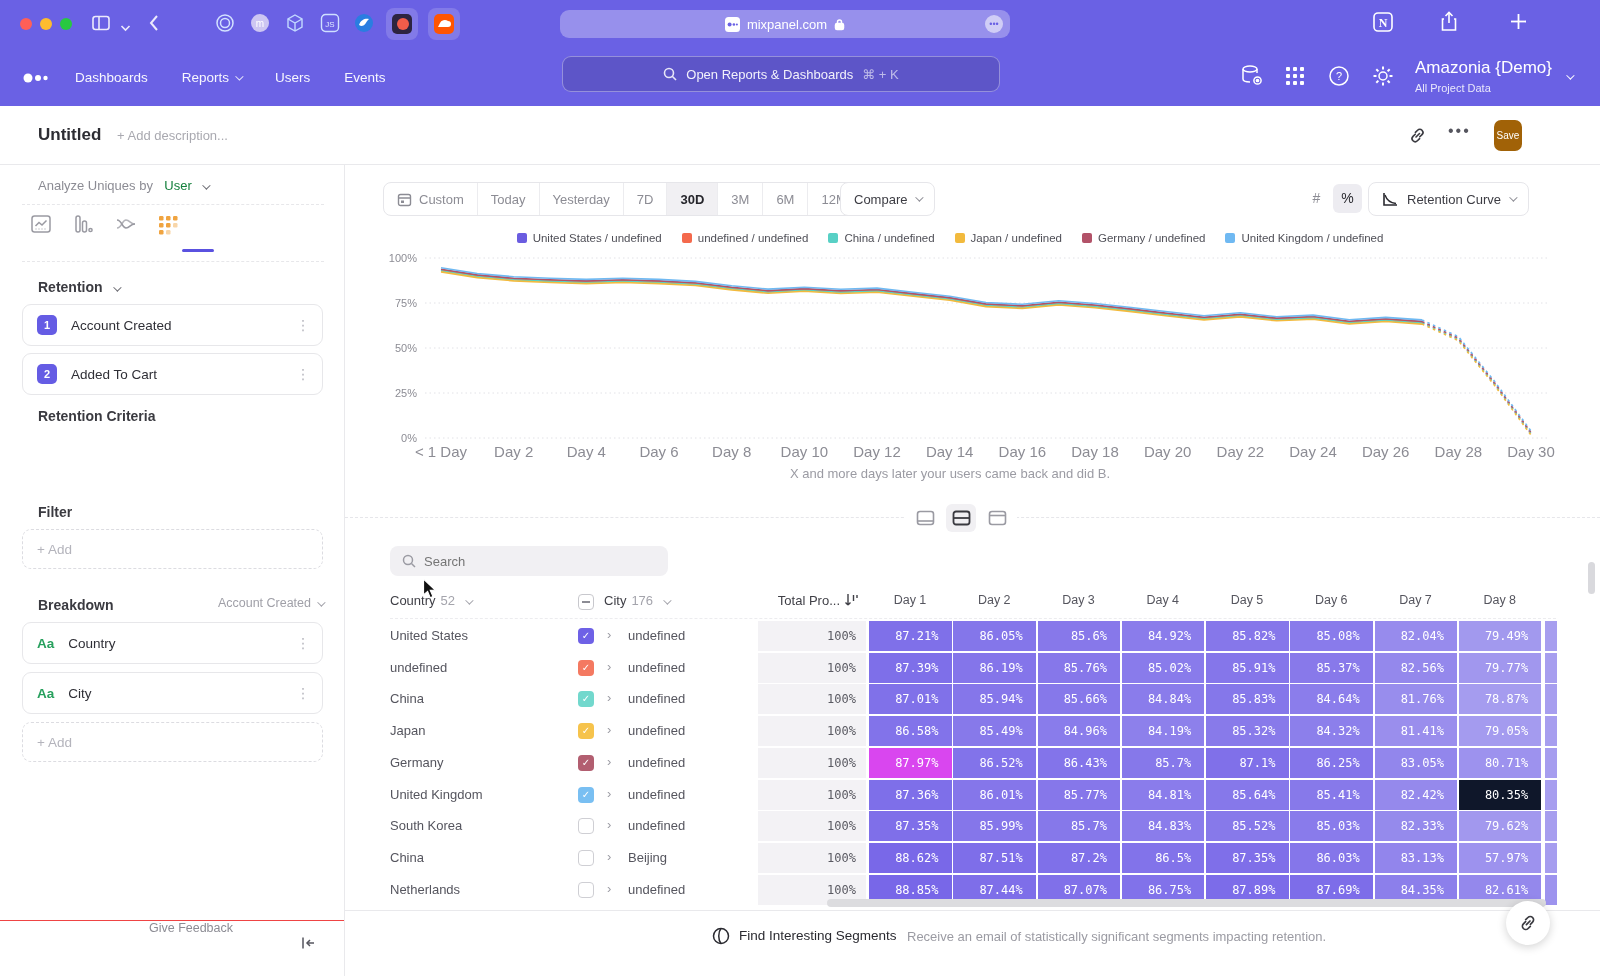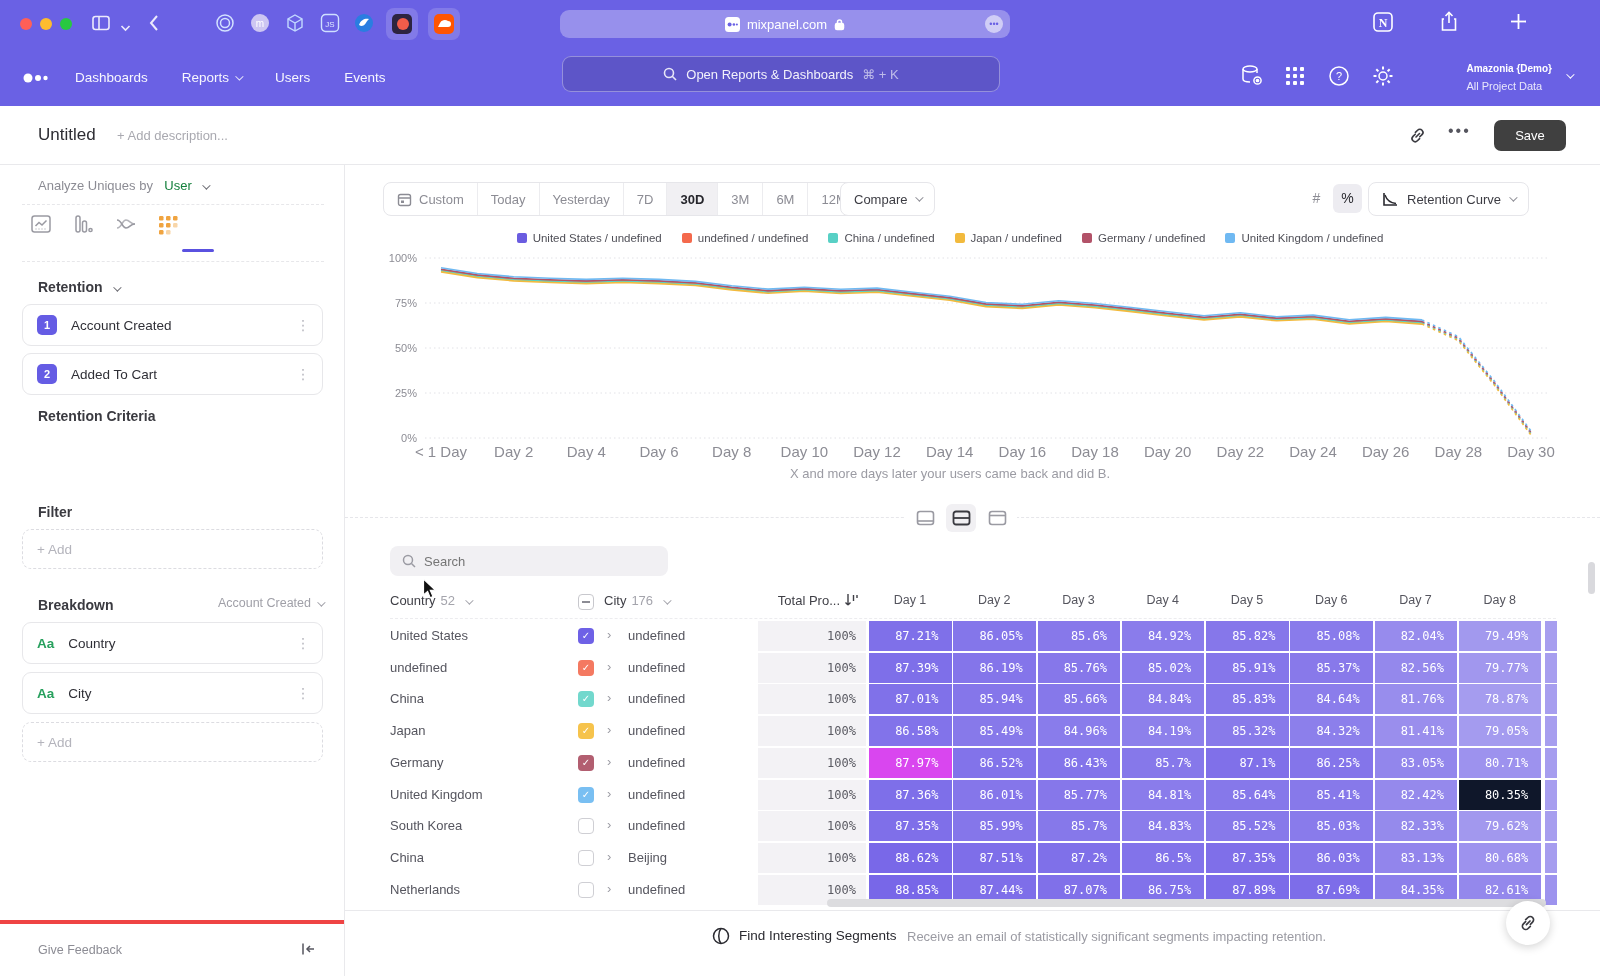--- a/index.html
+++ b/index.html
@@ -19,52 +19,52 @@
               background:rgba(255,255,255,0.55); color:#6a61e4; font-size:9px; line-height:18px; text-align:center; }
   .navitem { color:rgba(255,255,255,0.95); font-size:13.5px; margin-right:34px; display:inline-flex; align-items:center; }
   #nav-items { position:absolute; left:75px; top:68px; }
   #mp-search { position:absolute; left:562px; top:56px; width:438px; height:36px; border-radius:9px;
                background:rgba(0,0,0,0.12); border:1px solid rgba(255,255,255,0.35);
                display:flex; align-items:center; justify-content:center; gap:9px;
                color:rgba(255,255,255,0.92); font-size:13px; }
   #mp-search .short { color:rgba(255,255,255,0.6); }
   .nav-ric { position:absolute; top:63px; color:#fff; }
   #project { position:absolute; right:28px; top:58px; color:#fff; text-align:left; display:flex; align-items:center; gap:8px;}
-  #project .p1 { font-size:10px; font-weight:bold; }
+  #project .p1 { font-size:17px; font-weight:normal; }
   #project .p2 { font-size:11px; opacity:.85; }
 
   .chev { display:inline-block; width:6px; height:6px; border-right:1.6px solid currentColor;
           border-bottom:1.6px solid currentColor; transform:rotate(45deg) translateY(-2px); margin-left:6px; }
 
   
   #titlerow { position:absolute; left:0; top:106px; width:1600px; height:59px; background:#fff;
               border-bottom:1px solid #e9e9ec; }
-  #page-title { position:absolute; left:38px; top:19px; font-size:17px; font-weight:normal; color:#2d2d33; }
+  #page-title { position:absolute; left:38px; top:19px; font-size:17px; font-weight:bold; color:#2d2d33; }
   #page-desc { position:absolute; left:117px; top:22px; font-size:13px; color:#a9a9b0; }
-  #save-btn { position:absolute; left:1494px; top:14px; width:72px; height:31px; background:#404040;
-              color:#fff; font-size:13px; border:none; border-radius:7px; }
+  #save-btn { position:absolute; left:1494px; top:14px; width:28px; height:31px; background:#a16207;
+              color:#fff; font-size:10px; border:none; border-radius:7px; }
   .hdr-ic { position:absolute; top:20px; color:#3a3a40; }
 
   
   #sidebar { position:absolute; left:0; top:165px; width:345px; height:811px; background:#fff;
              border-right:1px solid #e9e9ec; }
   .sb-label-gray { color:#8c8c94; font-size:13px; }
   .sb-strong { color:#15803d; font-size:13px; font-weight:normal; }
   .sb-sec { color:#3a3a40; font-size:14px; font-weight:bold; }
   .dotline { position:absolute; left:22px; width:302px; border-top:1px dashed #e7e7ea; }
   .card { position:absolute; left:22px; width:301px; height:42px; border:1px solid #e7e7ea; border-radius:9px;
           background:#fff; display:flex; align-items:center; }
   .card .badge { width:20px; height:20px; border-radius:5px; background:#655ce4; color:#fff; font-size:11px;
                  font-weight:bold; text-align:center; line-height:20px; margin-left:14px; }
   .card .clabel { font-size:13.5px; color:#2f2f36; font-weight:500; margin-left:14px; }
   .card .kebab { margin-left:auto; margin-right:12px; color:#b6b6bd; font-size:14px; letter-spacing:0; }
   .card.dashed { border:1px dashed #dcdce1; color:#b4b4bc; }
   .aa { color:#27a05d; font-size:13.5px; font-weight:bold; margin-left:14px; }
-  #sb-footer { position:absolute; left:0; bottom:0; width:344px; height:56px; border-top:4px solid #ef4444;
-               display:flex; align-items:center; }
+  #sb-footer { position:absolute; left:0; bottom:0; width:344px; height:56px; border-top:1px solid #ef4444;
+               display:flex; align-items:center;flex-direction:column; }
   #sb-footer span { margin-left:38px; color:#8c8c94; font-size:12.5px; }
 
   .tab-ic { position:absolute; top:0; width:24px; height:24px; }
   #tab-underline { position:absolute; left:152px; top:36px; width:32px; height:3px; border-radius:2px; background:#5a51e0; }
 
   
   .seg { position:absolute; display:flex; border:1px solid #e6e6ea; border-radius:8px; overflow:hidden; height:34px; background:#fff;}
   .seg .it { padding:0 13px; display:flex; align-items:center; font-size:13px; color:#8c8c94; border-right:1px solid #ececef; gap:7px;}
   .seg .it:last-child { border-right:none; }
   .seg .it.sel { background:#f1f0f3; color:#26262c; font-weight:bold; }
@@ -683,21 +683,21 @@
       <span class="c-arrow">›</span>
       <span class="c-city">Beijing</span>
       <span class="c-total">100%</span>
       <span class="c-day" style="left:869px;background:rgb(121,104,232)">88.62%</span>
       <span class="c-day" style="left:953.25px;background:rgb(126,110,233)">87.51%</span>
       <span class="c-day" style="left:1037.5px;background:rgb(127,112,233)">87.2%</span>
       <span class="c-day" style="left:1121.75px;background:rgb(130,115,234)">86.5%</span>
       <span class="c-day" style="left:1206px;background:rgb(127,111,233)">87.35%</span>
       <span class="c-day" style="left:1290.25px;background:rgb(133,118,234)">86.03%</span>
       <span class="c-day" style="left:1374.5px;background:rgb(146,133,236)">83.13%</span>
-      <span class="c-day" style="left:1458.75px;background:rgb(157,146,238)">80.68%</span>
+      <span class="c-day" style="left:1458.75px;background:rgb(157,146,238)">57.97%</span>
       <span class="c-day" style="left:1544.5px;width:12px;padding:0;background:rgb(166,157,239)"></span>
     </div>
     <div class="row" style="top: 253.6px;">
       <span class="c-country">Netherlands</span>
       <span class="c-check off"></span>
       <span class="c-arrow">›</span>
       <span class="c-city">undefined</span>
       <span class="c-total">100%</span>
       <span class="c-day" style="left:869px;background:rgb(120,103,232)">88.85%</span>
       <span class="c-day" style="left:953.25px;background:rgb(126,110,233)">87.44%</span>

